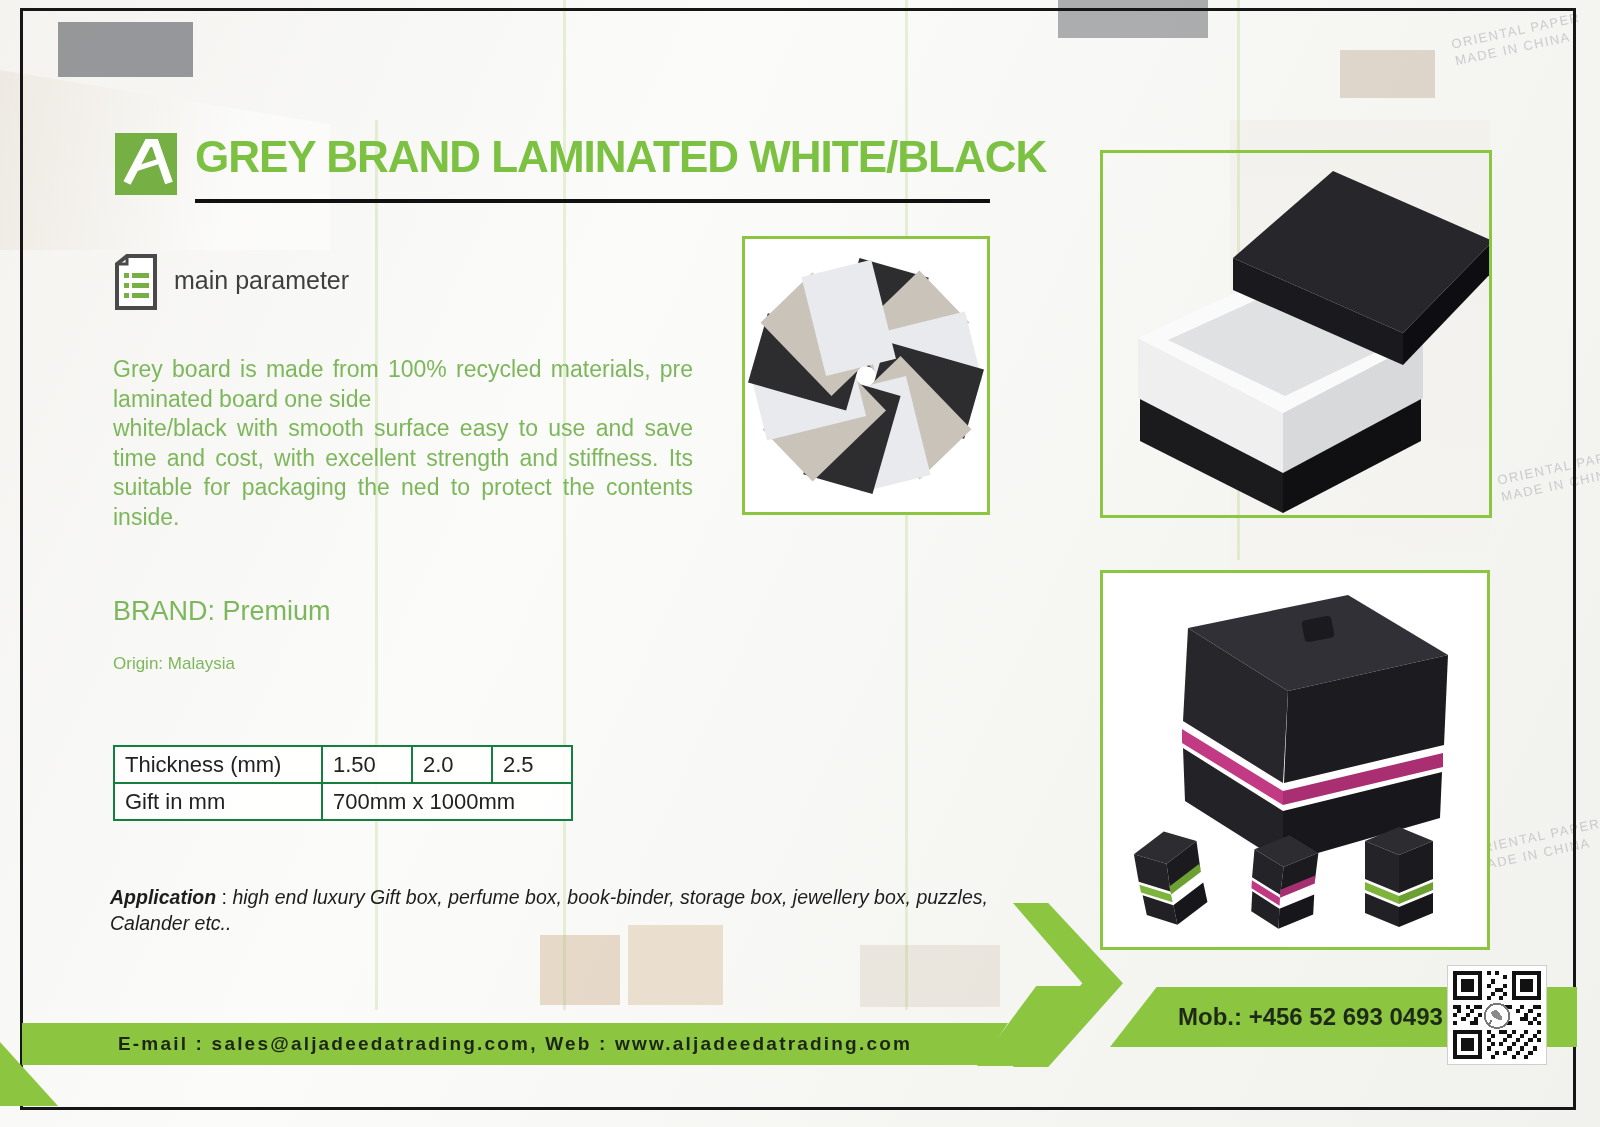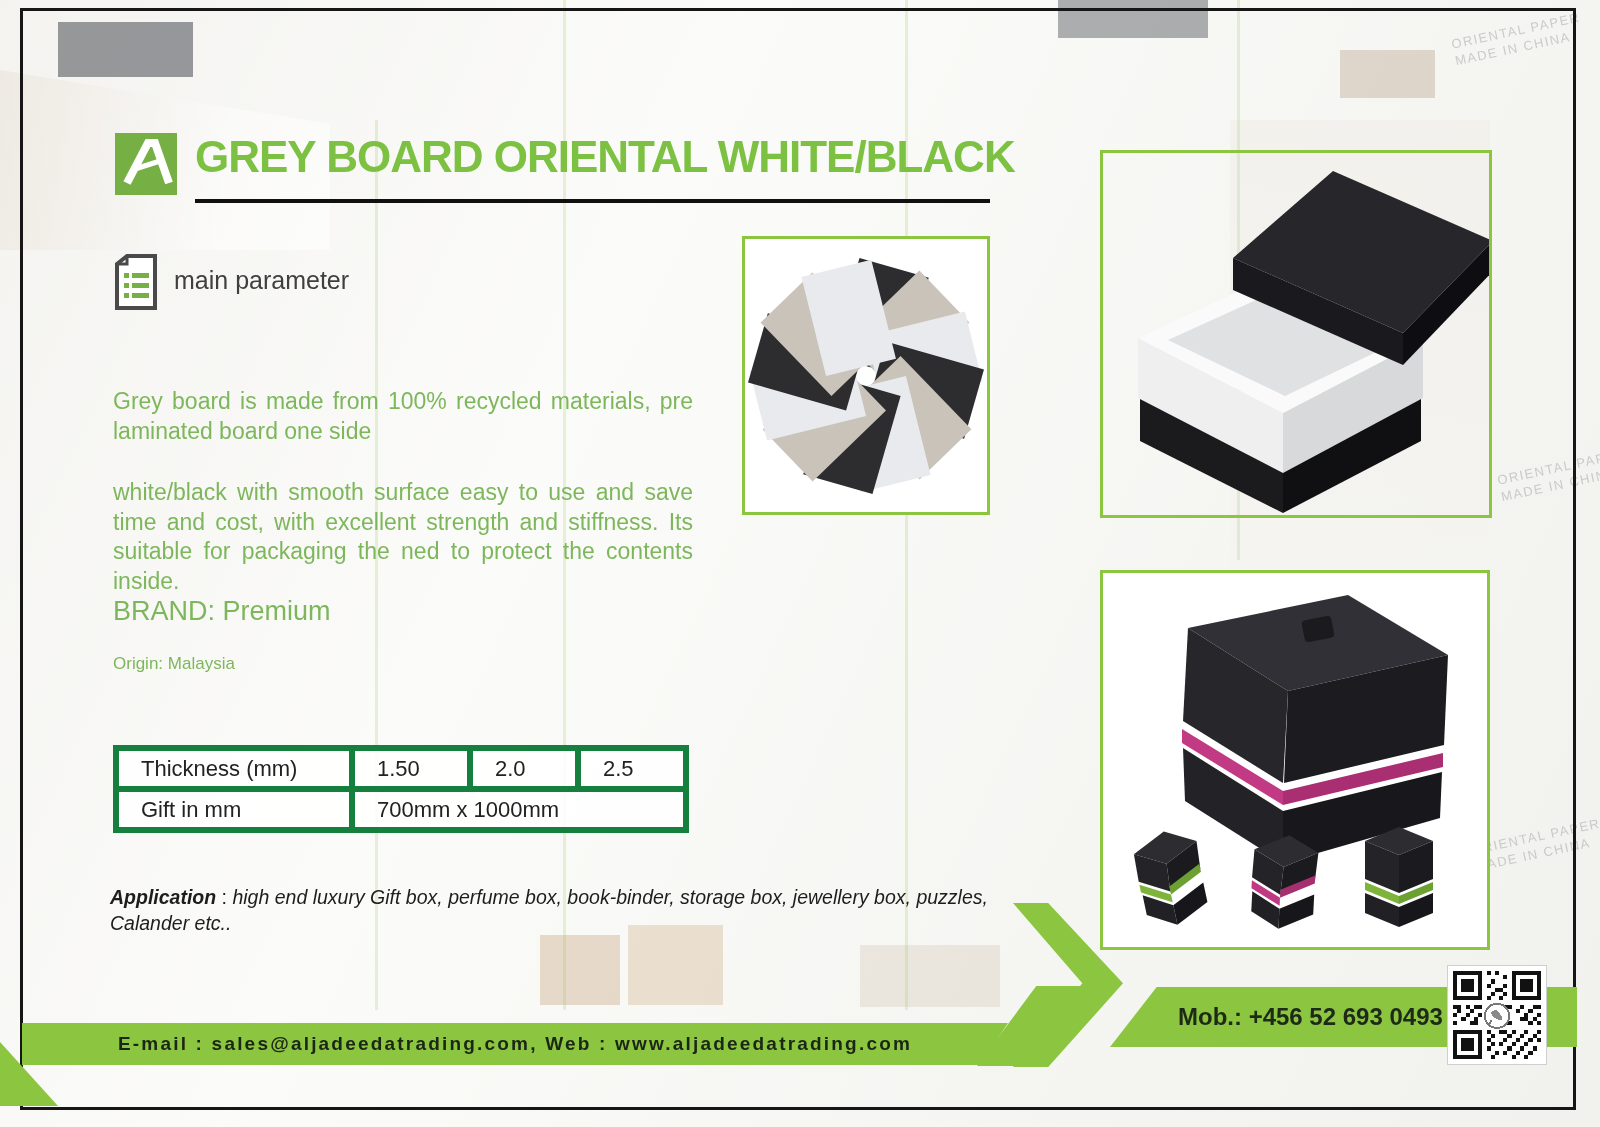--- a/index.html
+++ b/index.html
@@ -26,28 +26,28 @@
      font-size:44px;letter-spacing:-1px;line-height:58px;white-space:nowrap;}
   #title-underline{left:195px;top:199px;width:795px;height:4px;background:#101010;z-index:10;}
 
   
   #param-icon{left:113px;top:254px;z-index:10;}
   #param-label{left:174px;top:266px;font-size:25px;color:#3f3f3f;z-index:10;}
 
   
   #description{left:113px;top:355px;width:580px;z-index:10;color:#7db75b;
      font-size:23px;line-height:29.5px;}
-  #description span{display:block;text-align:justify;margin-top:32px;}
+  #description span{display:block;text-align:justify;}
   #brand-line{left:113px;top:596px;font-size:27px;color:#7db75b;z-index:10;}
   #origin-line{left:113px;top:654px;font-size:17px;color:#7db75b;z-index:10;}
 
   
   #spec-table{left:113px;top:745px;z-index:10;border-collapse:collapse;
      background:rgba(255,255,255,.85);font-size:22px;color:#222;}
-  #spec-table td{border:6px solid #15803d;padding:3px 22px;height:29px;margin-left:15px;}
+  #spec-table td{border:2px solid #15803d;padding:3px 10px;height:29px;margin-left:15px;}
   #spec-table td.c0{width:186px;} #spec-table td.c1{width:68px;}
   #spec-table td.c2{width:58px;}  #spec-table td.c3{width:58px;}
 
   
   #application{left:110px;top:884px;width:890px;z-index:10;font-size:19.5px;
      color:#1d1d1d;line-height:26px;}
   #application .app-label{font-weight:bold;font-style:italic;}
   #application .app-text{font-style:italic;}
 
   
@@ -109,21 +109,21 @@
 
   <div id="inner-border"></div>
 
   <div id="logo" class="abs">
     <svg width="62" height="62" viewBox="0 0 62 62">
       <rect x="0" y="0" width="62" height="62" fill="#76b045"></rect>
       <path d="M12 50 L33 10 L40 10 L54 50" fill="none" stroke="#ffffff" stroke-width="8"></path>
       <path d="M20 36 L45 28" fill="none" stroke="#ffffff" stroke-width="5"></path>
     </svg>
   </div>
-  <div id="page-title" class="abs">GREY BOARD ORIENTAL WHITE/BLACK</div>
+  <div id="page-title" class="abs">GREY BRAND LAMINATED WHITE/BLACK</div>
   <div id="title-underline" class="abs"></div>
 
   <div id="param-icon" class="abs">
     <svg width="46" height="56" viewBox="0 0 46 56">
       <path d="M4 10 L14 2 L42 2 L42 54 L4 54 Z" fill="#ffffff" stroke="#4a4a4a" stroke-width="4"></path>
       <path d="M14 2 L14 10 L4 10" fill="none" stroke="#4a4a4a" stroke-width="3"></path>
       <rect x="11" y="19" width="5" height="5" fill="#76b045"></rect>
         <rect x="19" y="19" width="17" height="5" fill="#76b045"></rect>
       <rect x="11" y="29" width="5" height="5" fill="#76b045"></rect>
         <rect x="19" y="29" width="17" height="5" fill="#76b045"></rect>

